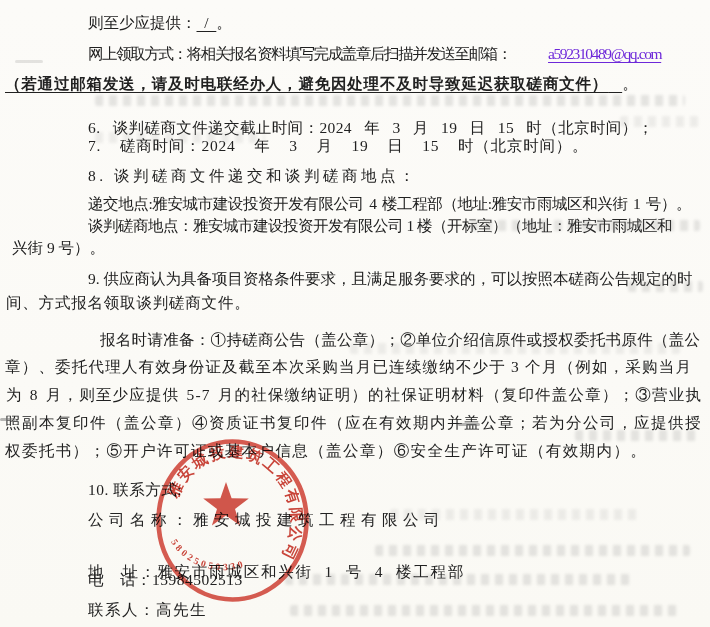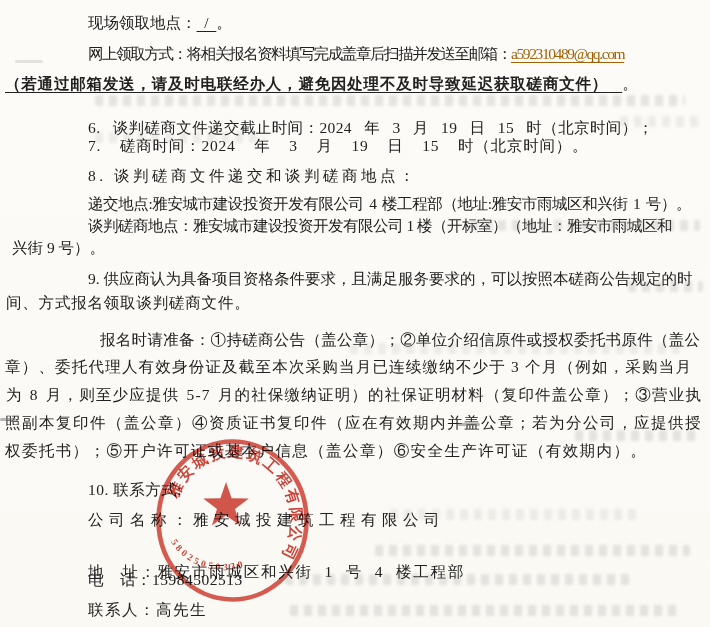--- a/index.html
+++ b/index.html
@@ -8,21 +8,21 @@
     background:linear-gradient(180deg,#fcfbf8 0%,#fbfaf6 60%,#faf9f4 100%);
     font-family:"Liberation Serif","DejaVu Serif",serif;
   }
   .page{position:absolute;inset:0;}
   .line{
     position:absolute;white-space:pre;font-size:15.5px;line-height:1.25;
     color:#212121;
   }
   .u{text-decoration:underline;text-underline-offset:3px;text-decoration-thickness:1.2px;}
   .b{font-weight:700;}
-  .red{color:#a16207;}
+  .red{color:#6d28d9;margin-left:37px;}
   .seal{
     position:absolute;left:148px;top:430px;width:175px;height:180px;
     mix-blend-mode:multiply;opacity:.93;
   }
   .seal text{font-family:"Liberation Serif","DejaVu Serif",serif;}
   .ghost{
     position:absolute;display:block;height:11px;border-radius:3px;
     background:repeating-linear-gradient(90deg,rgba(125,125,125,.42) 0 8px,rgba(125,125,125,0) 8px 14px);
     filter:blur(1.6px);opacity:.45;pointer-events:none;
   }
@@ -31,21 +31,21 @@
     position:absolute;display:block;height:3px;border-radius:2px;
     background:rgba(110,110,110,.5);filter:blur(.6px);pointer-events:none;
   }
 </style>
 </head>
 <body>
 
 <div class="page">
 
   <div id="doc">
-      <div class="line" style="top: 13px; left: 88px;"><span>现场领取地点：</span><span class="u">&nbsp;&nbsp;/&nbsp;&nbsp;</span><span>。</span></div>
+      <div class="line" style="top: 13px; left: 88px;"><span>则至少应提供：</span><span class="u">&nbsp;&nbsp;/&nbsp;&nbsp;</span><span>。</span></div>
       <div class="line" style="top: 44px; left: 88px; letter-spacing: -1.4px;"><span>网上领取方式：将相关报名资料填写完成盖章后扫描并发送至邮箱：</span><span class="u red">a592310489@qq.com</span></div>
       <div class="line" style="top: 74px; left: 5px; letter-spacing: 0.8px;"><span class="u b">（若通过邮箱发送，请及时电联经办人，避免因处理不及时导致延迟获取磋商文件）</span><span class="u b">&nbsp;&nbsp;&nbsp;</span><span>。</span></div>
       <div class="line" style="top: 106px; left: 88px; letter-spacing: 0.4px; word-spacing: 8px; margin-top: 12px;"><span>6. 谈判磋商文件递交截止时间：2024 年 3 月 19 日 15 时（北京时间）；</span></div>
       <div class="line" style="top: 136px; left: 88px; letter-spacing: 0.8px; word-spacing: 14px;"><span>7. 磋商时间：2024 年 3 月 19 日 15 时（北京时间）。</span></div>
       <div class="line" style="top: 166px; left: 88px; letter-spacing: 3.5px; font-family: Liberation Serif, serif;"><span>8. 谈判磋商文件递交和谈判磋商地点：</span></div>
       <div class="line" style="top: 194px; left: 88px; letter-spacing: -0.4px; word-spacing: 2px;"><span>递交地点:雅安城市建设投资开发有限公司 4 楼工程部（地址:雅安市雨城区和兴街 1 号）。</span></div>
       <div class="line" style="top: 216px; left: 88px; letter-spacing: -0.5px;"><span>谈判磋商地点：雅安城市建设投资开发有限公司 1 楼（开标室）（地址：雅安市雨城区和</span></div>
       <div class="line" style="top: 238px; left: 12px;"><span>兴街 9 号）。</span></div>
       <div class="line" style="top: 269px; left: 88px;"><span>9. 供应商认为具备项目资格条件要求，且满足服务要求的，可以按照本磋商公告规定的时</span></div>
       <div class="line" style="top: 293px; left: 6px; letter-spacing: 0.8px;"><span>间、方式报名领取谈判磋商文件。</span></div>

